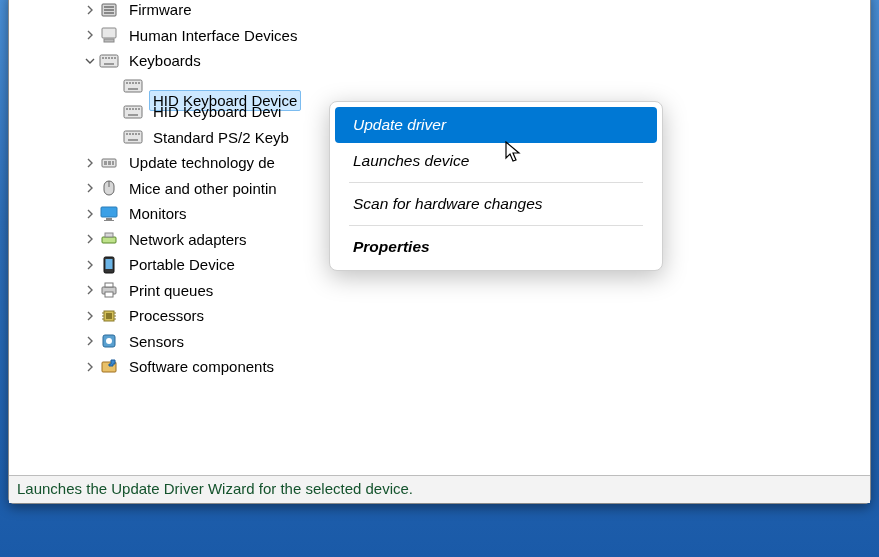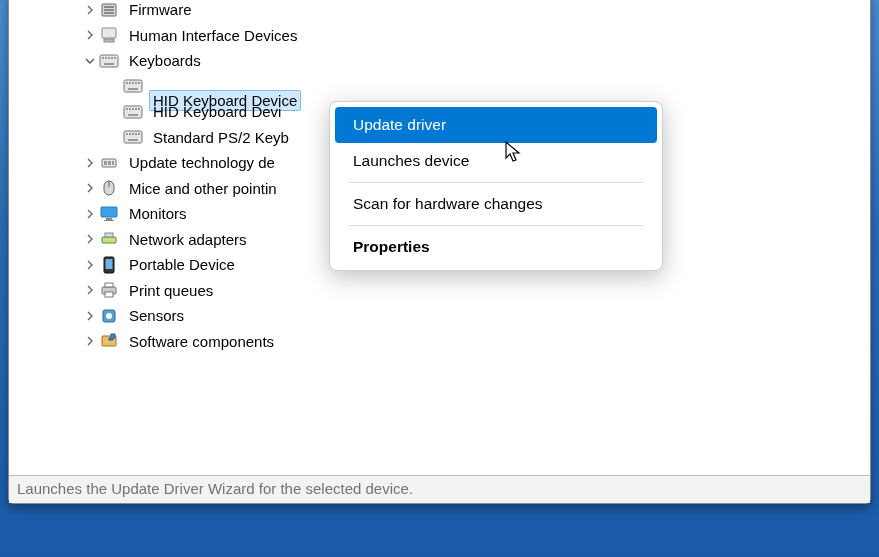--- a/index.html
+++ b/index.html
@@ -69,34 +69,35 @@
   .lbl.sel {
     background: #cde8ff;
     border-color: #7cbcf0;
     margin-top: 28px;
   }
   .statusbar {
     flex: 0 0 auto;
     border-top: 1px solid #bdbdbd;
     background: #f3f3f3;
     padding: 4px 8px 6px 8px;
-    color: #737373;
+    color: #14532d;
     font-size: 15px;
   }
   .context-menu {
     position: absolute;
     left: 329px;
     top: 101px;
     width: 334px;
     background: #fff;
     border: 1px solid #d0d0d0;
     border-radius: 8px;
     box-shadow: 0 6px 24px rgba(0,0,0,0.25);
     padding: 5px;
     font-size: 15.5px;
+    font-style: italic;
   }
   .cm-item {
     padding: 9px 18px;
     border-radius: 4px;
     color: #000;
     display:flex;
     align-items:center;
   }
   .cm-item.hover {
     background: #0078d4;
@@ -317,20 +318,41 @@
       <span class="icon">
         <svg width="18" height="16" viewBox="0 0 18 16">
             <rect x="2" y="5" width="14" height="7" rx="1" fill="#ccc" stroke="#777"></rect>
             <rect x="5" y="1" width="8" height="4" fill="#fff" stroke="#777"></rect>
             <rect x="5" y="10" width="8" height="5" fill="#fff" stroke="#777"></rect>
           </svg>
       </span>
       <span class="lbl">Print queues</span>
     </div>
 
+    <div class="row">
+      <span class="ind" style="width:68px"></span>
+      <span class="caret">
+        <svg width="10" height="10" viewBox="0 0 10 10">
+            <path d="M3 1 L7 5 L3 9" fill="none" stroke="#666" stroke-width="1.4"></path>
+          </svg>
+      </span>
+      <span class="icon">
+        <svg width="18" height="18" viewBox="0 0 18 18">
+            <rect x="4" y="4" width="10" height="10" fill="#d4c05a" stroke="#8a7a2a"></rect>
+            <rect x="6" y="6" width="6" height="6" fill="#8a7a2a"></rect>
+            <line x1="2" y1="6" x2="4" y2="6" stroke="#8a7a2a"></line>
+            <line x1="2" y1="9" x2="4" y2="9" stroke="#8a7a2a"></line>
+            <line x1="2" y1="12" x2="4" y2="12" stroke="#8a7a2a"></line>
+            <line x1="14" y1="6" x2="16" y2="6" stroke="#8a7a2a"></line>
+            <line x1="14" y1="9" x2="16" y2="9" stroke="#8a7a2a"></line>
+            <line x1="14" y1="12" x2="16" y2="12" stroke="#8a7a2a"></line>
+          </svg>
+      </span>
+      <span class="lbl">Processors</span>
+    </div>
 
 
     <div class="row">
       <span class="ind" style="width:68px"></span>
       <span class="caret">
         <svg width="10" height="10" viewBox="0 0 10 10">
             <path d="M3 1 L7 5 L3 9" fill="none" stroke="#666" stroke-width="1.4"></path>
           </svg>
       </span>
       <span class="icon">

